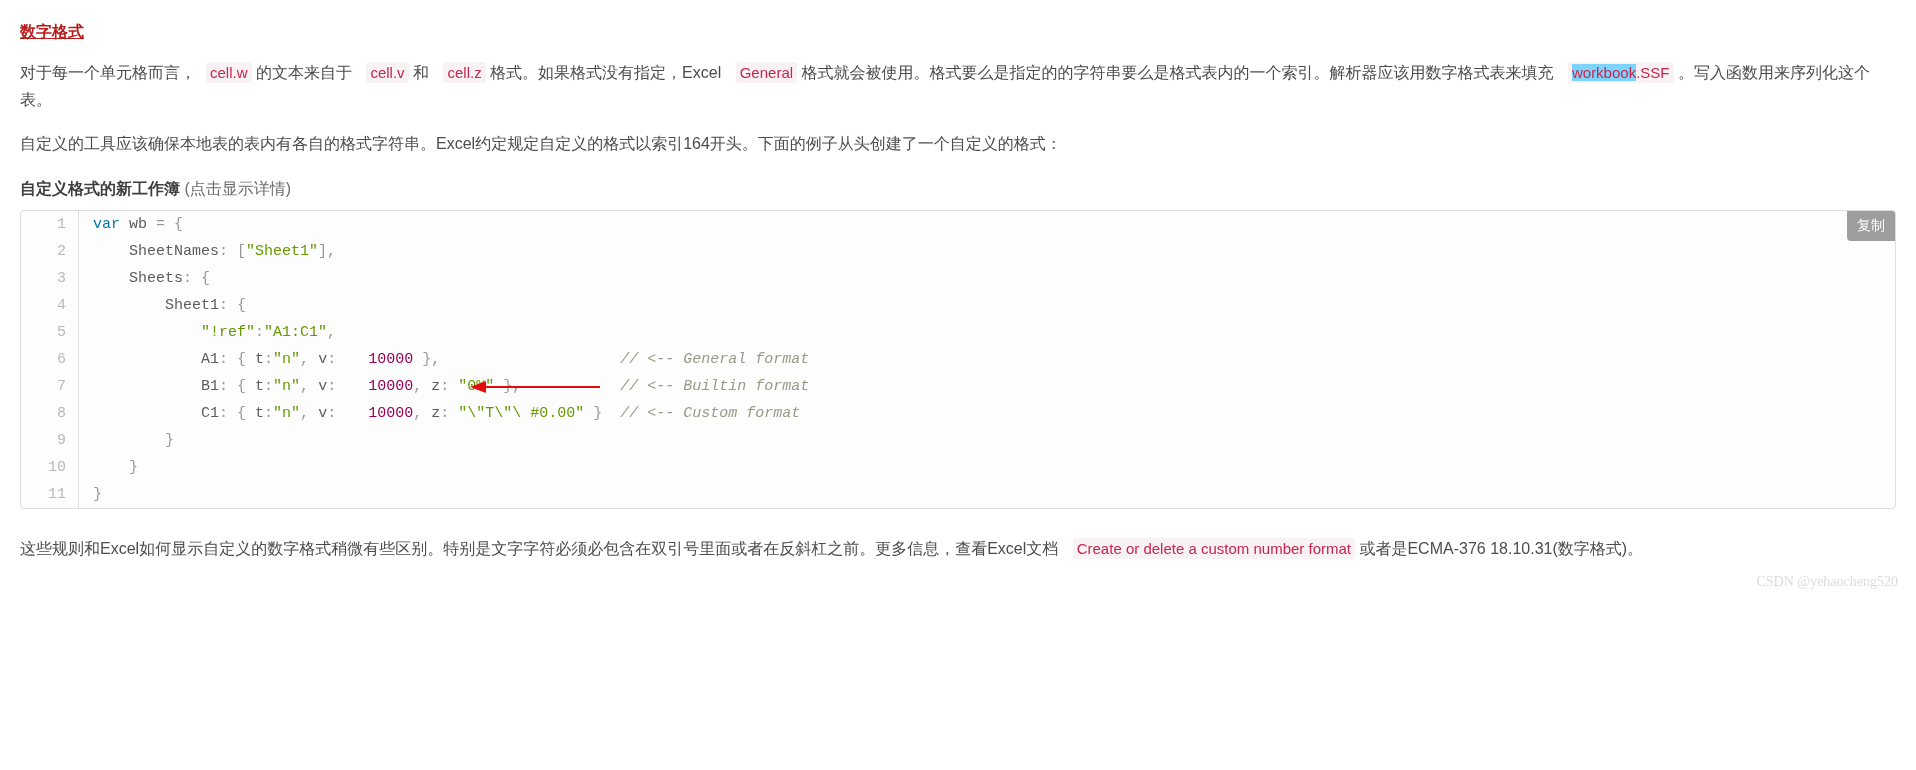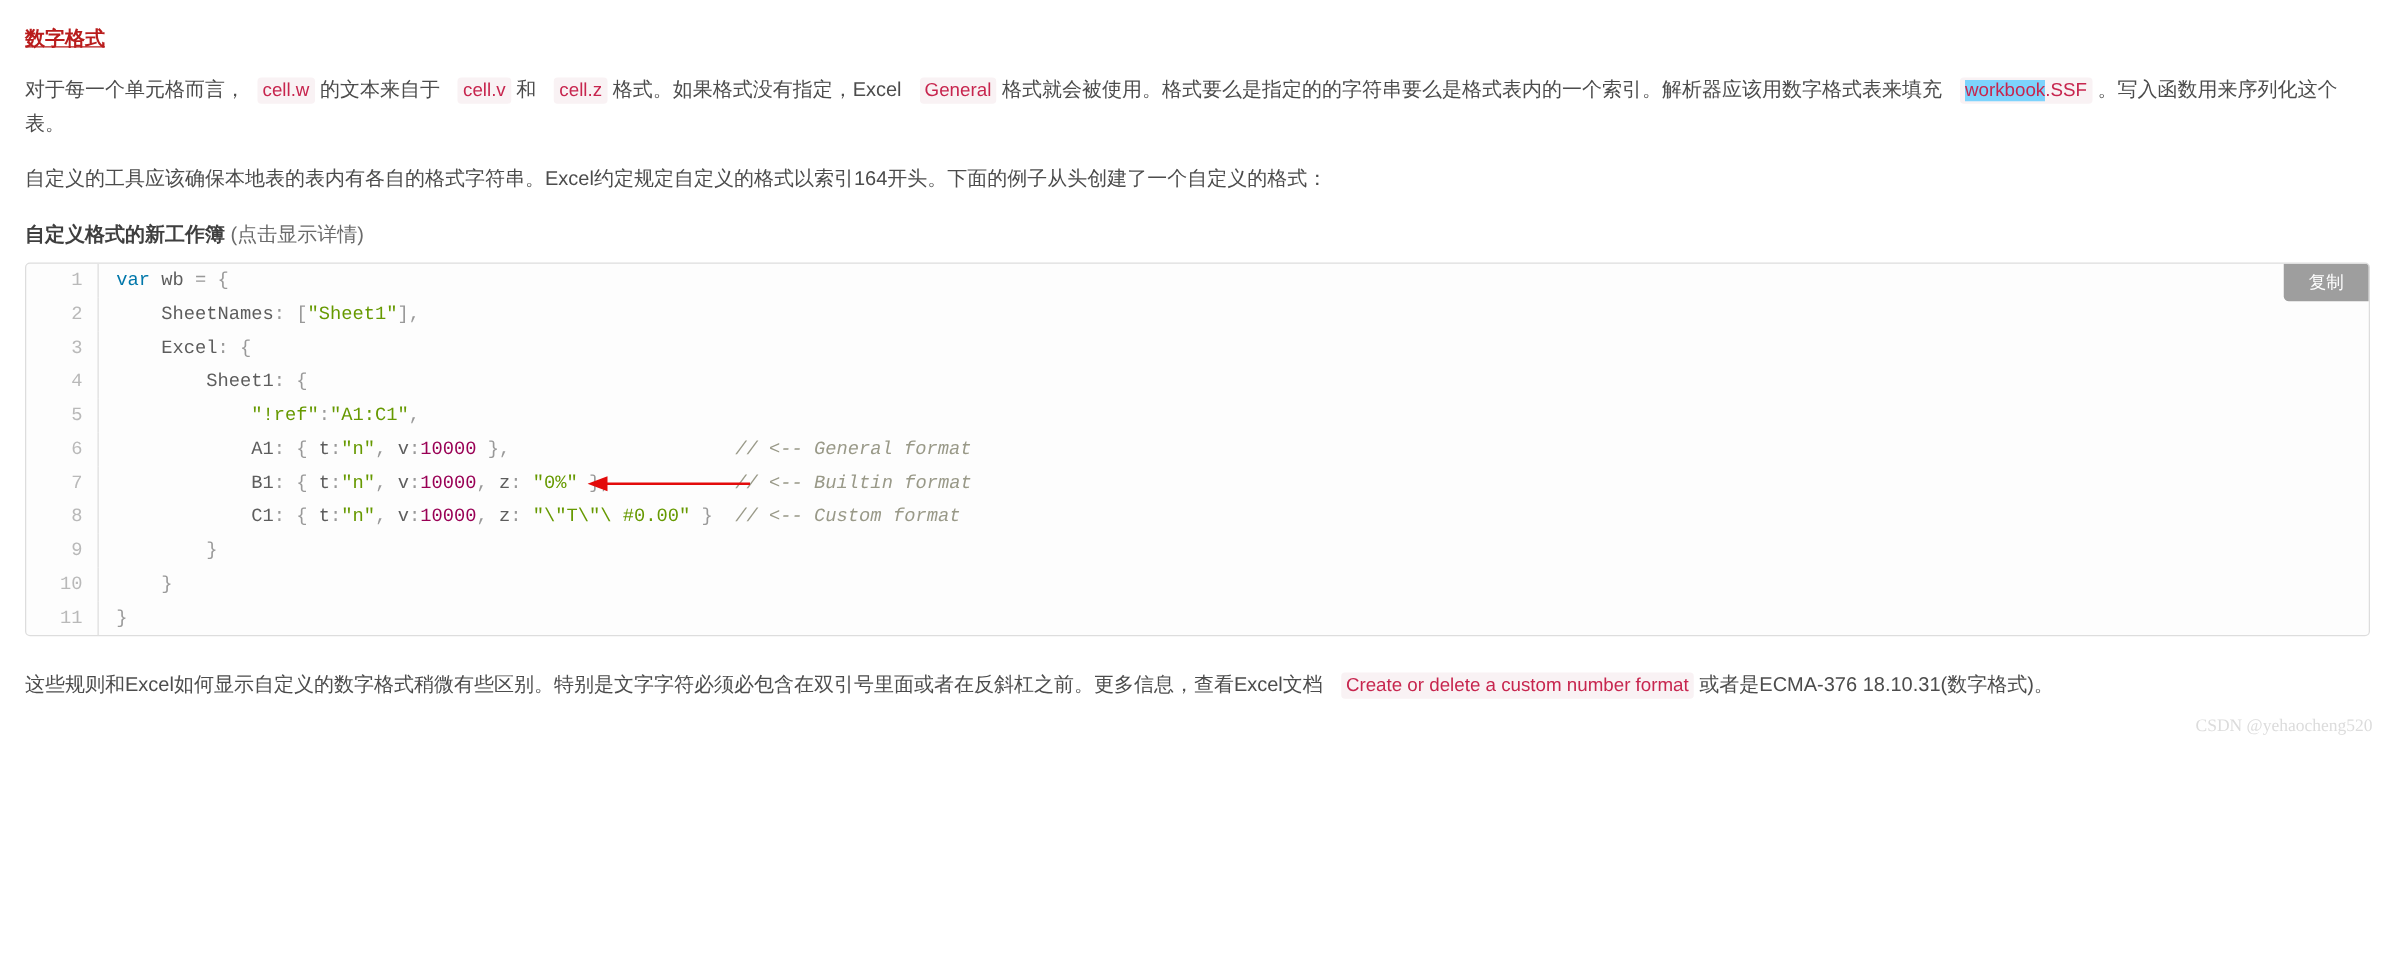--- a/index.html
+++ b/index.html
@@ -76,33 +76,33 @@
   }
   .code {
     padding-left: 14px;
     white-space: pre;
     color: #5d5d5d;
   }
   .kw  { color: #0077aa; }
   .prop{ color: #5d5d5d; }
   .pun { color: #999999; }
   .str { color: #669900; }
-  .num { color: #990055; }
+  .num { color: #990055; margin-left: 32px; }
   .cmt { color: #999988; font-style: italic; }
   .copy-btn {
     position: absolute;
     top: 0;
     right: 0;
     background: #9e9e9e;
     color: #fff;
     font-size: 14px;
-    padding: 3px 20px;
+    padding: 3px 10px;
     border-bottom-left-radius: 4px;
     cursor: pointer;
-    font-family: Liberation Sans, sans-serif;
+    font-family: Liberation Serif, serif;
   }
   .arrow-svg {
     position: absolute;
     pointer-events: none;
   }
   .watermark {
     position: absolute;
     right: 18px;
     bottom: 2px;
     color: #dcdcdc;
@@ -133,21 +133,21 @@
     <div class="code"><span class="kw">var</span><span> wb </span><span class="pun">= {</span></div>
   </div>
 
   <div class="code-row">
     <div class="gutter">2</div>
     <div class="code"><span>    </span><span class="prop">SheetNames</span><span class="pun">: [</span><span class="str">"Sheet1"</span><span class="pun">],</span></div>
   </div>
 
   <div class="code-row">
     <div class="gutter">3</div>
-    <div class="code"><span>    </span><span class="prop">Excel</span><span class="pun">: {</span></div>
+    <div class="code"><span>    </span><span class="prop">Sheets</span><span class="pun">: {</span></div>
   </div>
 
   <div class="code-row">
     <div class="gutter">4</div>
     <div class="code"><span>        </span><span class="prop">Sheet1</span><span class="pun">: {</span></div>
   </div>
 
   <div class="code-row">
     <div class="gutter">5</div>
     <div class="code"><span>            </span><span class="str">"!ref"</span><span class="pun">:</span><span class="str">"A1:C1"</span><span class="pun">,</span></div>

